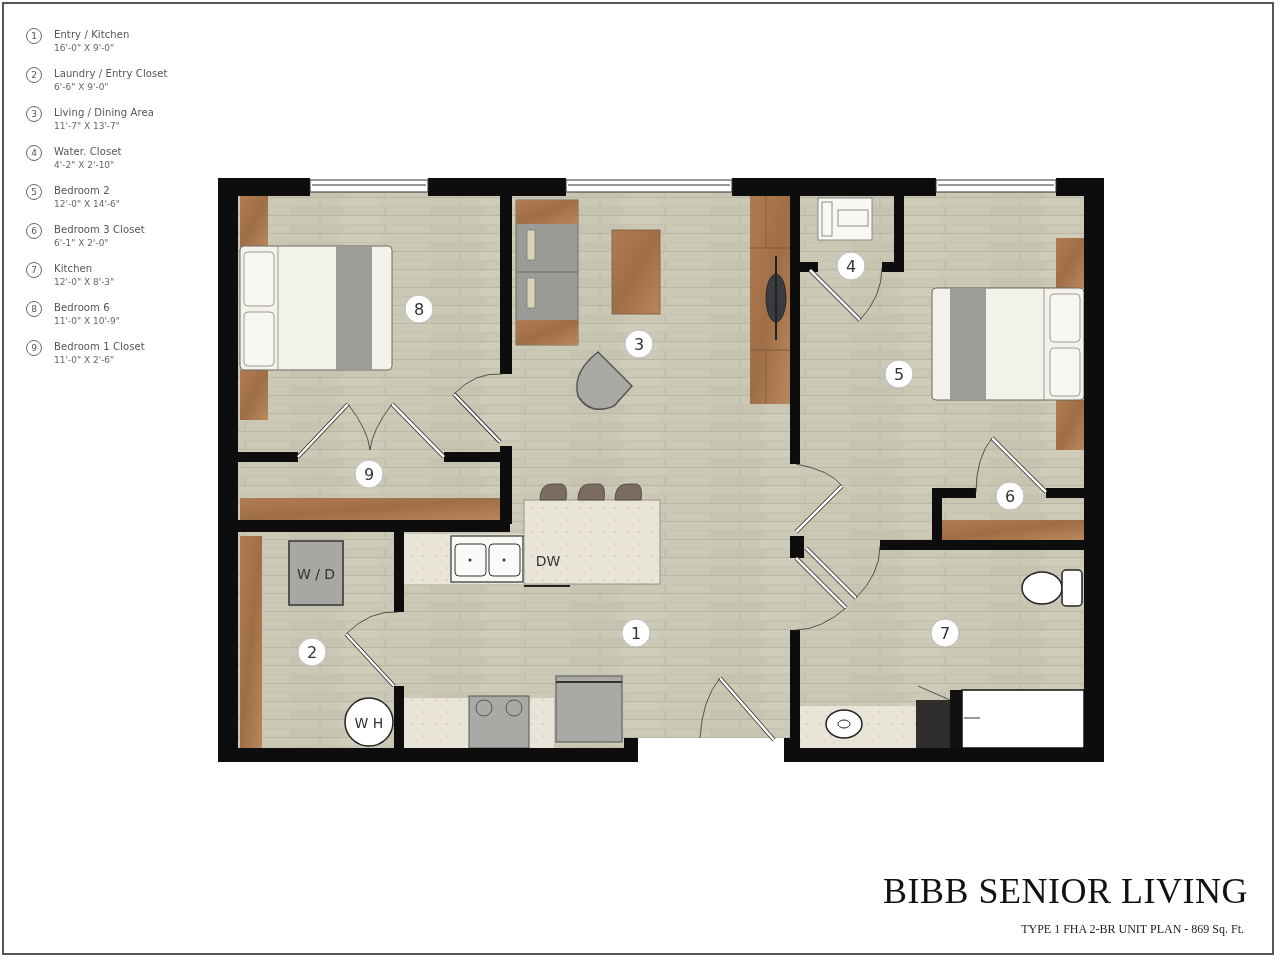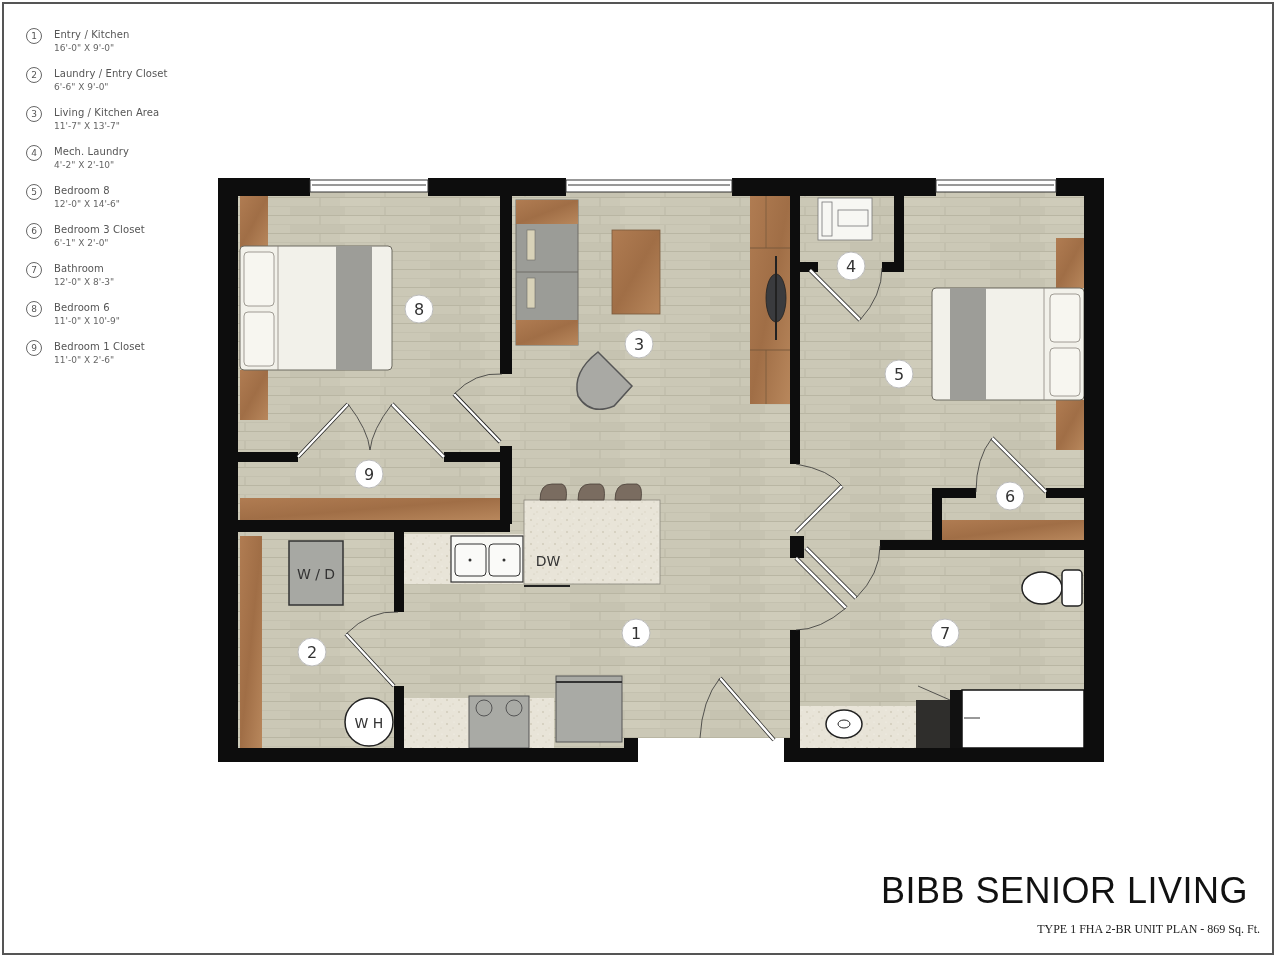--- a/index.html
+++ b/index.html
@@ -4,22 +4,22 @@
 <style>
   html, body { margin: 0; padding: 0; }
   body { width: 1280px; height: 960px; background: #ffffff; position: relative; overflow: hidden; font-family: "DejaVu Sans", sans-serif; }
   .frame { position: absolute; left: 2px; top: 2px; width: 1272px; height: 953px; border: 2px solid #555; box-sizing: border-box; }
   .legend { position: absolute; left: 26px; top: 28px; width: 180px; }
   .legend-item { position: relative; height: 39px; }
   .legend-num { position: absolute; left: 0; top: 0; width: 14px; height: 14px; border: 1px solid #666; border-radius: 50%; font-size: 9px; line-height: 14px; text-align: center; color: #555; }
   .legend-name { position: absolute; left: 28px; top: 1px; font-size: 10px; color: #555; white-space: nowrap; letter-spacing: 0.1px; text-align: center; }
   .legend-dim { position: absolute; left: 28px; top: 15px; font-size: 9px; color: #666; white-space: nowrap; }
   .plan { position: absolute; left: 0; top: 0; width: 1280px; height: 960px; }
-  .title { position: absolute; right: 32px; top: 870px; font-family: Liberation Sans, sans-serif; font-size: 36px; color: #111; letter-spacing: 0.5px; white-space: nowrap; }
-  .subtitle { position: absolute; right: 20px; top: 922px; font-family: "Liberation Serif", "DejaVu Serif", serif; font-size: 12px; color: #222; white-space: nowrap; text-align: right; }
+  .title { position: absolute; right: 32px; top: 870px; font-family: Liberation Serif, serif; font-size: 36px; color: #111; letter-spacing: 0.5px; white-space: nowrap; }
+  .subtitle { position: absolute; right: 36px; top: 922px; font-family: "Liberation Serif", "DejaVu Serif", serif; font-size: 12px; color: #222; white-space: nowrap; text-align: right; }
   .room-label { font-family: "DejaVu Sans", sans-serif; font-size: 16px; fill: #333; text-anchor: middle; dominant-baseline: central; }
   .fixture-label { font-family: "DejaVu Sans", sans-serif; font-size: 14px; fill: #333; text-anchor: middle; dominant-baseline: central; }
 </style>
 </head>
 <body>
 
 <div class="frame"></div>
 
 <div class="legend">
   <div class="legend-item">
@@ -27,41 +27,41 @@
     <div class="legend-name">Entry / Kitchen</div>
     <div class="legend-dim">16'-0" X 9'-0"</div>
   </div>
   <div class="legend-item">
     <div class="legend-num">2</div>
     <div class="legend-name">Laundry / Entry Closet</div>
     <div class="legend-dim">6'-6" X 9'-0"</div>
   </div>
   <div class="legend-item">
     <div class="legend-num">3</div>
-    <div class="legend-name">Living / Kitchen Area</div>
+    <div class="legend-name">Living / Dining Area</div>
     <div class="legend-dim">11'-7" X 13'-7"</div>
   </div>
   <div class="legend-item">
     <div class="legend-num">4</div>
-    <div class="legend-name">Mech. Laundry</div>
+    <div class="legend-name">Water. Closet</div>
     <div class="legend-dim">4'-2" X 2'-10"</div>
   </div>
   <div class="legend-item">
     <div class="legend-num">5</div>
-    <div class="legend-name">Bedroom 8</div>
+    <div class="legend-name">Bedroom 2</div>
     <div class="legend-dim">12'-0" X 14'-6"</div>
   </div>
   <div class="legend-item">
     <div class="legend-num">6</div>
     <div class="legend-name">Bedroom 3 Closet</div>
     <div class="legend-dim">6'-1" X 2'-0"</div>
   </div>
   <div class="legend-item">
     <div class="legend-num">7</div>
-    <div class="legend-name">Bathroom</div>
+    <div class="legend-name">Kitchen</div>
     <div class="legend-dim">12'-0" X 8'-3"</div>
   </div>
   <div class="legend-item">
     <div class="legend-num">8</div>
     <div class="legend-name">Bedroom 6</div>
     <div class="legend-dim">11'-0" X 10'-9"</div>
   </div>
   <div class="legend-item">
     <div class="legend-num">9</div>
     <div class="legend-name">Bedroom 1 Closet</div>

